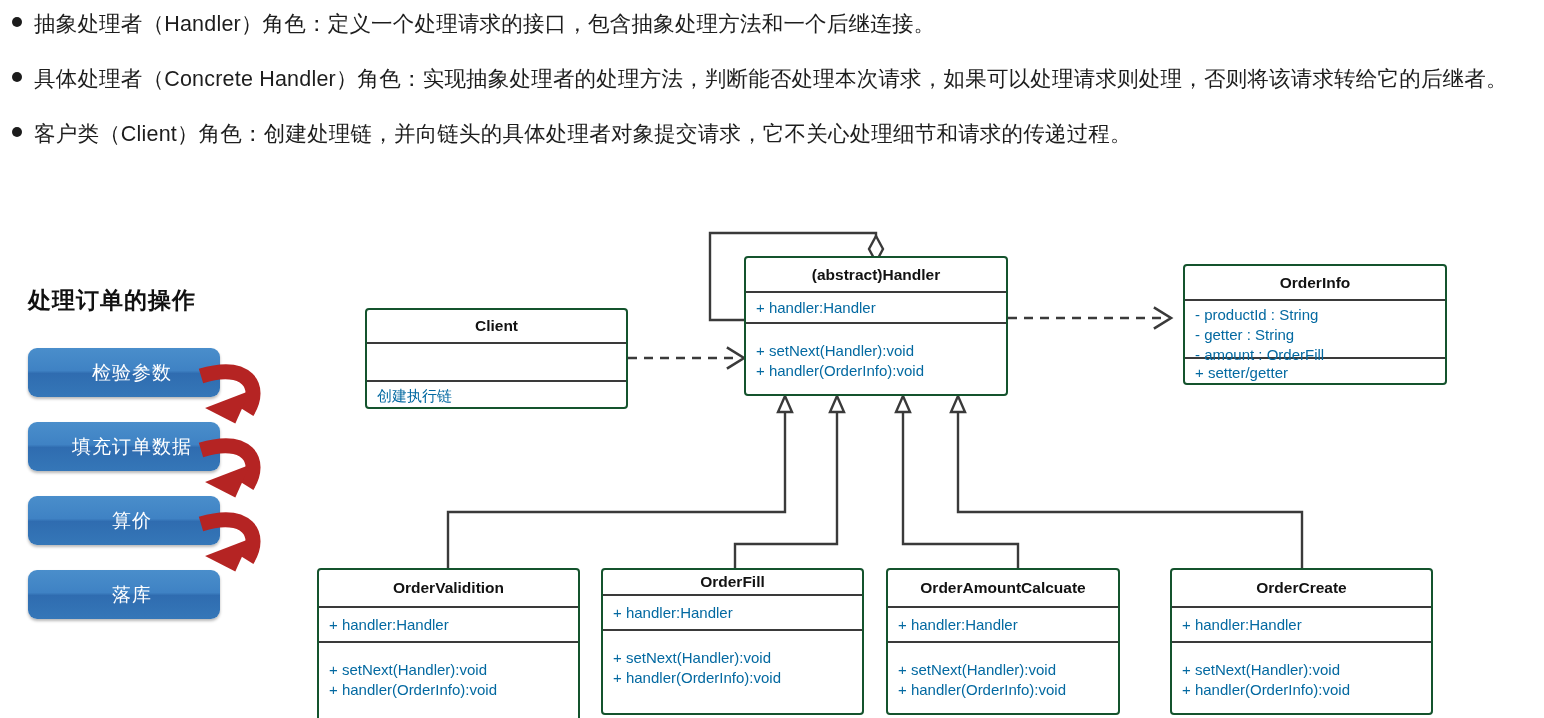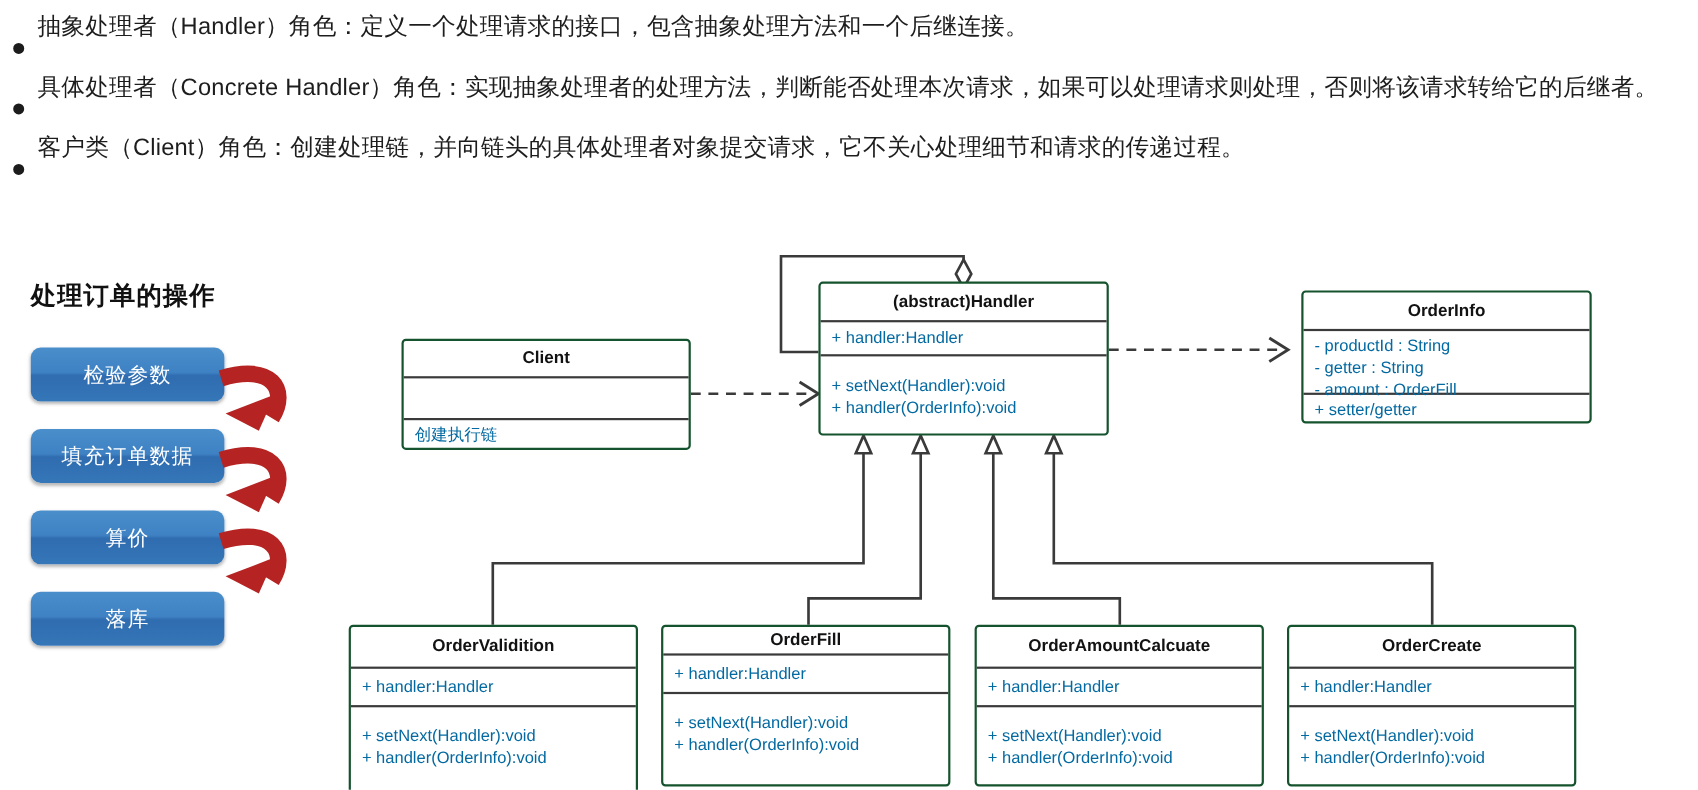--- a/index.html
+++ b/index.html
@@ -1,36 +1,36 @@
 <!DOCTYPE html>
 <html><head>
 <meta charset="utf-8">
 <style>
   html,body{margin:0;padding:0;background:#fff;}
   body{width:1544px;height:718px;position:relative;overflow:hidden;
        font-family:"Liberation Sans","DejaVu Sans",sans-serif;color:#1a1a1a;}
 
   
   #bullets{position:absolute;left:0;top:0;width:1544px;}
-  .bullet-row{display:flex;align-items:flex-end;margin:0 0 6px 0;}
+  .bullet-row{display:flex;align-items:flex-start;margin:0 0 6px 0;}
   .bullet-dot{flex:0 0 auto;width:34px;display:flex;justify-content:center;
               padding-top:17px;}
   .bullet-dot i{display:block;width:10px;height:10px;border-radius:50%;background:#1c1c1c;}
   .bullet-text{flex:1 1 auto;font-size:21.5px;line-height:49px;letter-spacing:.2px;
                color:#1d1d1d;padding-right:20px;}
 
   
-  #leftpanel{position:absolute;left:0;top:240px;width:300px;height:400px;}
+  #leftpanel{position:absolute;left:0;top:272px;width:300px;height:400px;}
   #left-title{position:absolute;left:28px;top:13px;font-size:23px;font-weight:bold;
               color:#111;letter-spacing:1px;}
   .step-box{position:absolute;left:28px;width:176px;height:49px;border-radius:9px;
             background:linear-gradient(to bottom,#4a8ecb 0%,#3f82c4 46%,#2f6cb0 52%,#3577b8 100%);
             box-shadow:0 2px 3px rgba(0,0,0,.28);
             display:flex;align-items:center;justify-content:center;
-            color:#fff;font-size:19px;letter-spacing:1px;}
+            color:#fff;font-size:19px;letter-spacing:1px;padding-left:16px;}
   .arrow-svg{position:absolute;left:195px;width:70px;height:80px;}
 
   
   #uml{position:absolute;left:0;top:0;width:1544px;height:718px;}
   #uml-lines{position:absolute;left:0;top:0;}
   .cls{position:absolute;background:#fff;border:2px solid #14532d;border-radius:4px;
        box-sizing:border-box;}
   .cls .hdr{text-align:center;font-weight:bold;font-size:15.5px;color:#121212;
             box-sizing:border-box;display:flex;align-items:center;justify-content:center;}
   .cls .sep{border-top:2px solid #3a3a3a;}
@@ -170,21 +170,21 @@
     <div class="hdr" style="height:24px;">OrderFill</div>
     <div class="sep sec" style="height:35px;padding-top:7px;">
       <div>+ handler:Handler</div>
     </div>
     <div class="sep sec" style="height:72px;padding-top:17px;">
       <div>+ setNext(Handler):void</div>
       <div>+ handler(OrderInfo):void</div>
     </div>
   </div>
 
-  <div class="cls" style="left:886px;top:568px;width:263px;height:147px;">
+  <div class="cls" style="left:886px;top:568px;width:234px;height:147px;">
     <div class="hdr" style="height:36px;">OrderAmountCalcuate</div>
     <div class="sep sec" style="height:35px;padding-top:7px;">
       <div>+ handler:Handler</div>
     </div>
     <div class="sep sec" style="height:72px;padding-top:17px;">
       <div>+ setNext(Handler):void</div>
       <div>+ handler(OrderInfo):void</div>
     </div>
   </div>
 

